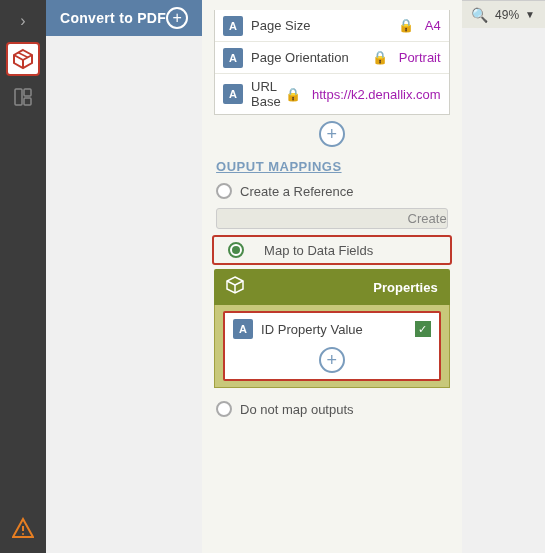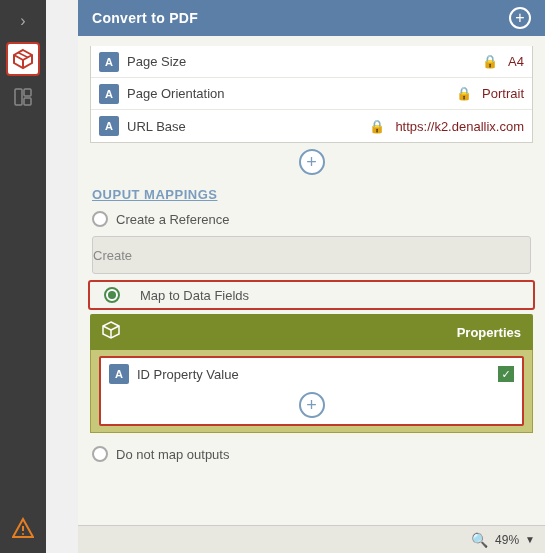--- a/index.html
+++ b/index.html
@@ -53,22 +53,21 @@
     .sidebar-icon.warning {
       color: #e67e22;
       margin-top: auto;
       margin-bottom: 8px;
     }
 
     
     .main {
       flex: 1;
       display: flex;
-      flex-direction: column;
-      padding-left: 32px;
+      flex-direction: row;
     }
 
     
     .header {
       background: #5b7fa6;
       color: white;
       padding: 0 14px;
       height: 36px;
       display: flex;
       align-items: center;
@@ -137,21 +136,21 @@
       flex: 1;
       color: #444;
       font-size: 13px;
     }
     .prop-lock {
       color: #b8860b;
       font-size: 13px;
       margin-right: 10px;
     }
     .prop-value {
-      color: #7f1d1d;
+      color: #a21caf;
       font-size: 13px;
     }
 
     
     .add-btn-container {
       display: flex;
       justify-content: center;
       margin: 6px 0;
     }
     .add-circle-btn {
@@ -202,24 +201,24 @@
       color: #555;
       font-size: 13px;
     }
 
     
     .create-btn-area {
       margin: 4px 14px 6px 14px;
       background: #e8e8e0;
       border: 1px solid #ccc;
       border-radius: 3px;
-      height: 38px;
-      display: flex;
-      align-items: center;
-      justify-content: flex-start;
+      height: 21px;
+      display: flex;
+      align-items: center;
+      justify-content: flex-end;
       cursor: pointer;
     }
     .create-btn-label {
       color: #888;
       font-size: 13px;
     }
 
     
     .map-to-data-option {
       display: flex;

